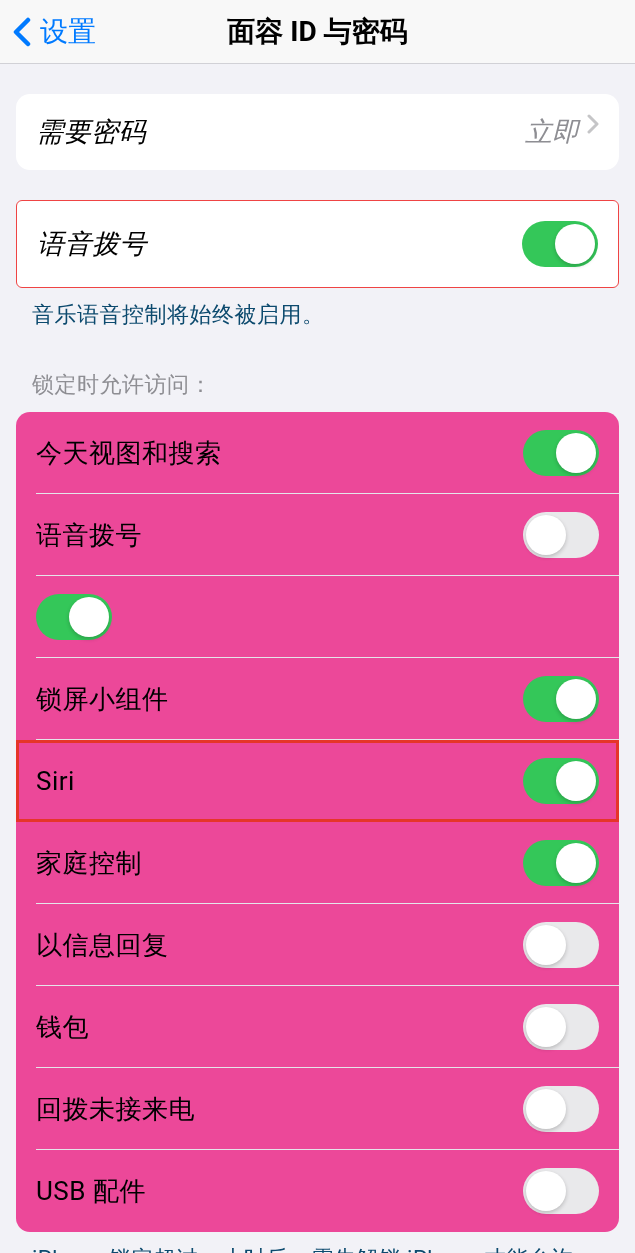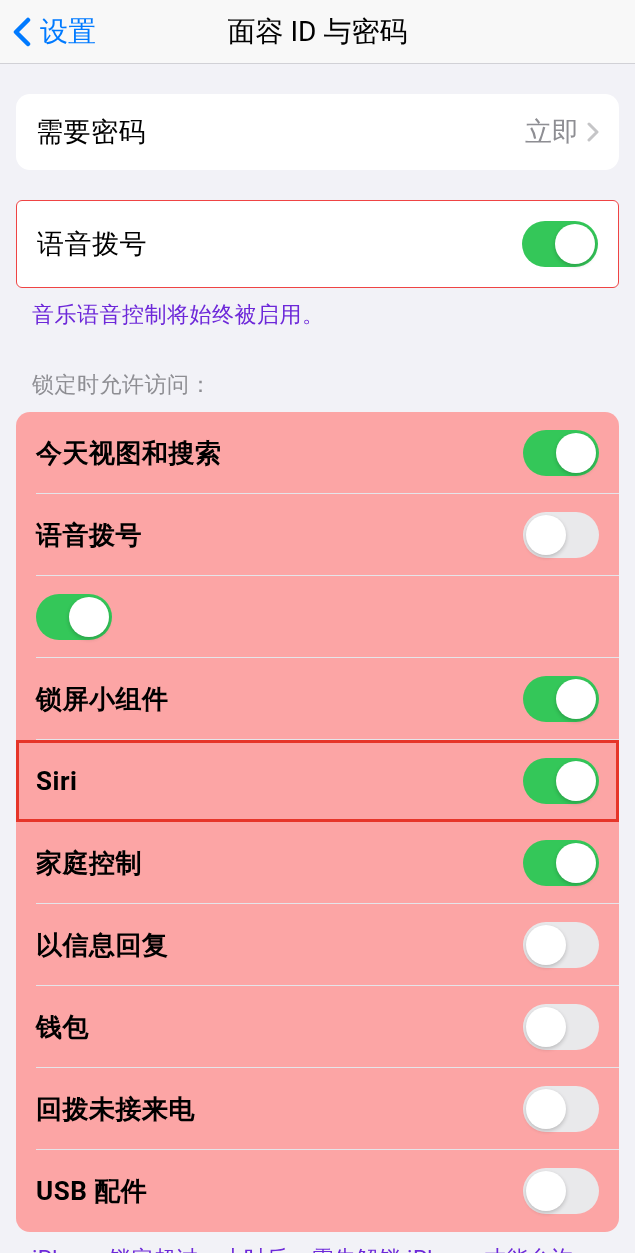--- a/index.html
+++ b/index.html
@@ -33,31 +33,32 @@
     .back-chevron {
       width: 20px;
       height: 30px;
       margin-right: 8px;
     }
     .nav-title {
       position: absolute;
       left: 50%;
       transform: translateX(-50%);
       font-size: 28px;
-      font-weight: 400;
+      font-weight: 700;
       color: #000;
     }
     .content {
       padding: 0;
     }
     .group {
       margin: 30px 16px 0 16px;
       background: #fff;
       border-radius: 14px;
       overflow: hidden;
+      font-style: italic;
     }
     .group.highlighted {
       border: 1px solid #ef4444;
       border-radius: 6px;
     }
     .row {
       display: flex;
       align-items: center;
       justify-content: space-between;
       padding: 20px 20px;
@@ -69,21 +70,20 @@
       color: #000;
       letter-spacing: 0.5px;
     }
     .row-value {
       font-size: 27px;
       color: #8e8e93;
       margin-right: 8px;
     }
     .value-chevron {
       display: flex;
-      align-items: center;
     }
     .chevron-right {
       width: 12px;
       height: 20px;
       color: #c5c5c7;
     }
     .toggle {
       width: 76px;
       height: 46px;
       border-radius: 23px;
@@ -108,36 +108,35 @@
     }
     .toggle.on .toggle-knob {
       right: 3px;
     }
     .toggle.off .toggle-knob {
       left: 3px;
     }
     .footer-text {
       padding: 12px 32px 0 32px;
       font-size: 22px;
-      color: #6d28d9;
+      color: #0c4a6e;
       letter-spacing: 0.5px;
     }
     .header-text {
       padding: 40px 32px 12px 32px;
       font-size: 22px;
       color: #8e8e93;
       letter-spacing: 0.5px;
     }
     .group-lock {
       margin: 0 16px 0 16px;
-      background: #fca5a5;
+      background: #ec4899;
       border-radius: 14px;
       overflow: hidden;
       position: relative;
-      font-weight: bold;
     }
     .lock-row {
       display: flex;
       align-items: center;
       justify-content: space-between;
       padding: 18px 20px;
       min-height: 76px;
       position: relative;
     }
     .lock-row:not(:last-child)::after {

